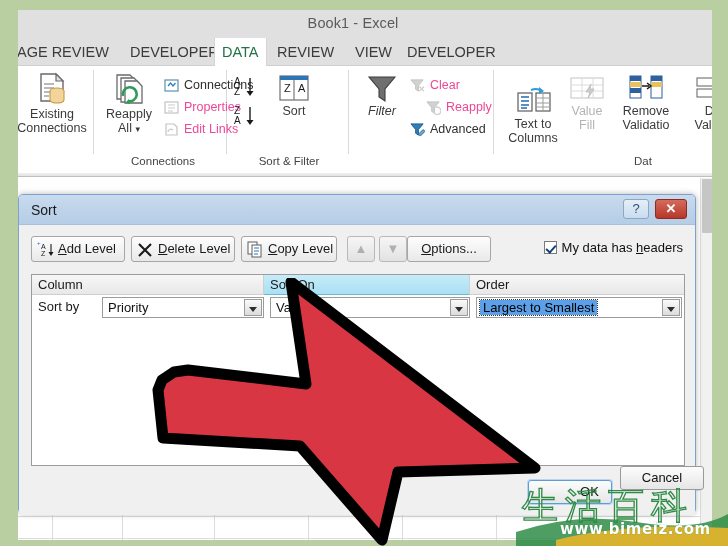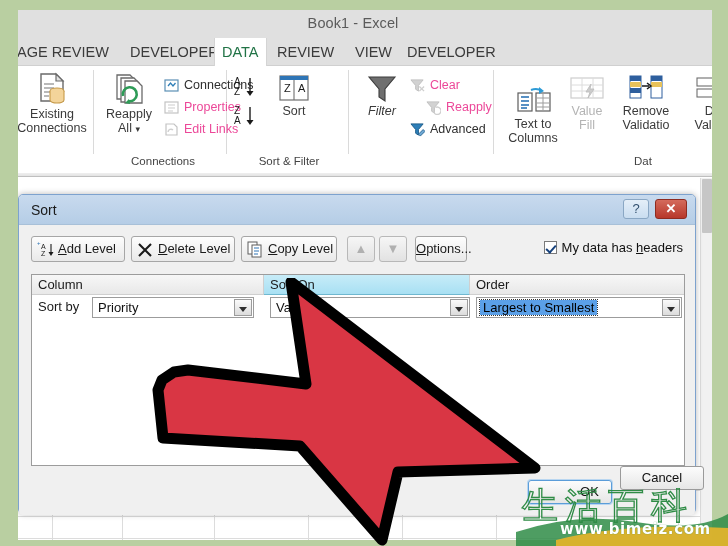--- a/index.html
+++ b/index.html
@@ -642,36 +642,36 @@
           <rect x="5" y="4" width="9" height="12" fill="#fff" stroke="#5d5d5d" stroke-width="1"></rect>
           <g stroke="#2e75b6" stroke-width="1">
               <line x1="7" y1="7" x2="12" y2="7"></line>
               <line x1="7" y1="10" x2="12" y2="10"></line>
               <line x1="7" y1="13" x2="11" y2="13"></line>
             </g>
         </svg><u>C</u>opy Level
       </div>
       <div class="tbtn arrowbtn" style="left:328px; top:10px; width:28px;">▲</div>
       <div class="tbtn arrowbtn" style="left:360px; top:10px; width:28px;">▼</div>
-      <div class="tbtn plain" style="left:396px; top:10px; width:52px;"><u>O</u>ptions...</div>
+      <div class="tbtn plain" style="left:388px; top:10px; width:84px;"><u>O</u>ptions...</div>
 
       <div id="hdr-check">
         <span class="cbx"></span><span>My data has <u>h</u>eaders</span>
       </div>
 
       <div id="criteria-box">
         <div id="col-head">
           <div class="colhdr" style="left:0px;   width:232px;">Column</div>
           <div class="colhdr sel" style="left:232px; width:206px;">Sort On</div>
           <div class="colhdr" style="left:438px; width:216px; border-right:none;">Order</div>
         </div>
 
         <div class="rowlabel" style="left:6px; top:24px;">Sort by</div>
 
-        <div class="combo" style="left:60px; top:22px; width:162px;">
+        <div class="combo" style="left:70px; top:22px; width:162px;">
           <div class="val">Priority</div>
           <div class="drop"></div>
         </div>
 
         <div class="combo" style="left:238px; top:22px; width:200px;">
           <div class="val">Value</div>
           <div class="drop"></div>
         </div>
 
         <div class="combo" style="left:444px; top:22px; width:206px;">

